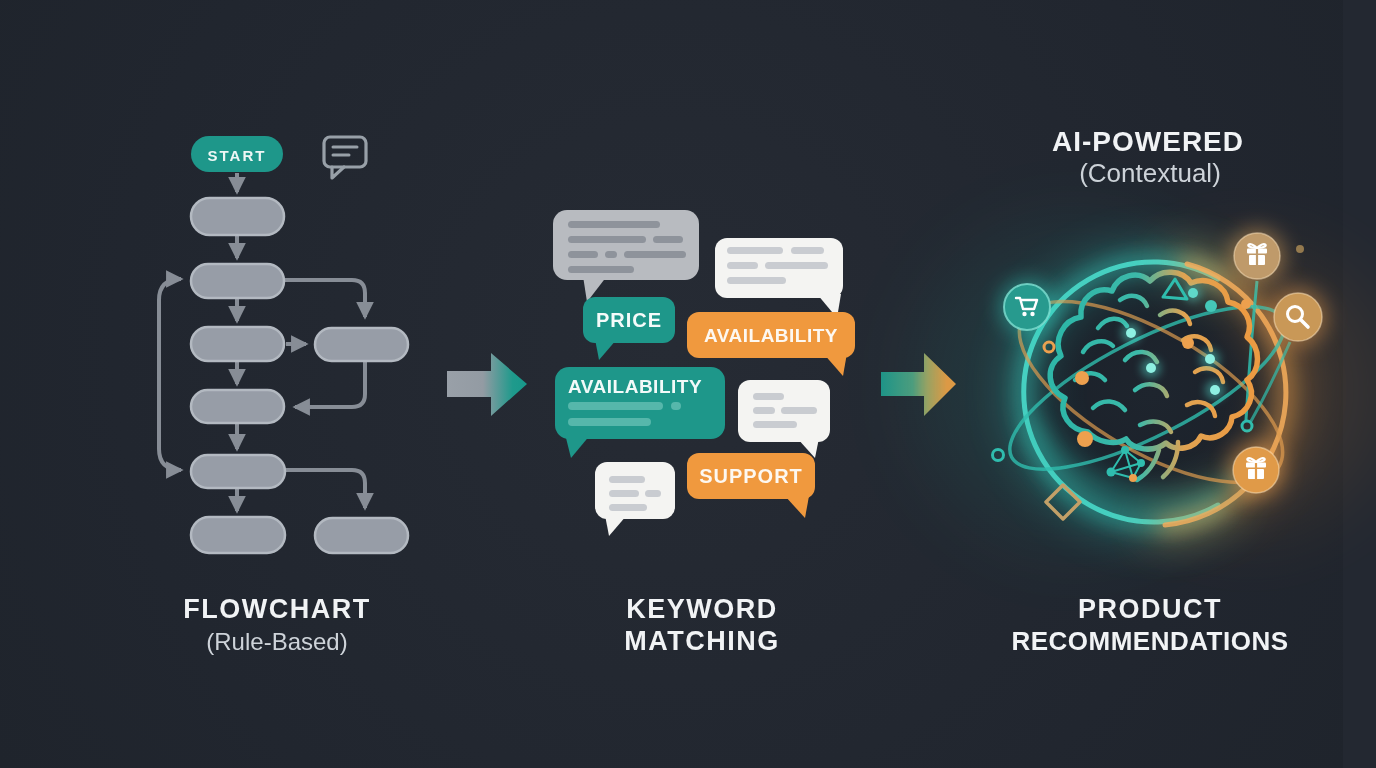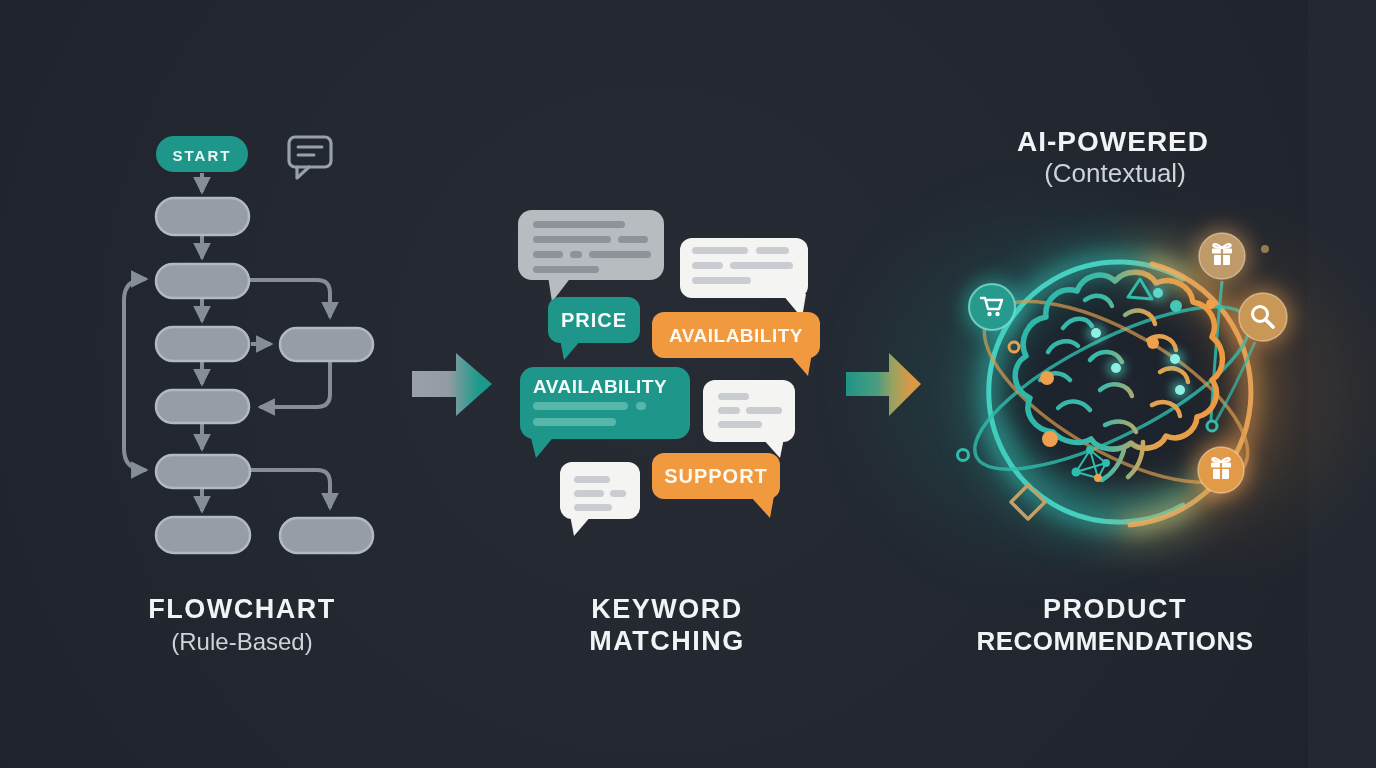--- a/index.html
+++ b/index.html
@@ -1,16 +1,16 @@
 <!DOCTYPE html>
 <html><head>
 <meta charset="utf-8">
 <style>
   html,body{margin:0;padding:0;background:#232831;width:1376px;height:768px;overflow:hidden;}
-  .canvas{position:relative;width:1308px;height:768px;background:radial-gradient(circle at 50% 45%, #262b34 0%, #21262f 70%, #1f242c 100%);}
+  .canvas{position:relative;width:1308px;height:768px;background:radial-gradient(circle at 50% 45%, #262b34 0%, #21262f 70%, #1f242c 100%);padding-left:35px;}
   svg{display:block;}
   svg text{font-family:"Liberation Sans","DejaVu Sans",sans-serif;}
   .h-bold{font-weight:700;fill:#f1f3f5;}
   .h-sub{font-weight:400;fill:#ced3d9;}
 </style>
 </head>
 <body>
 
 <div class="canvas">
 <svg width="1376" height="768" viewBox="0 0 1376 768">

